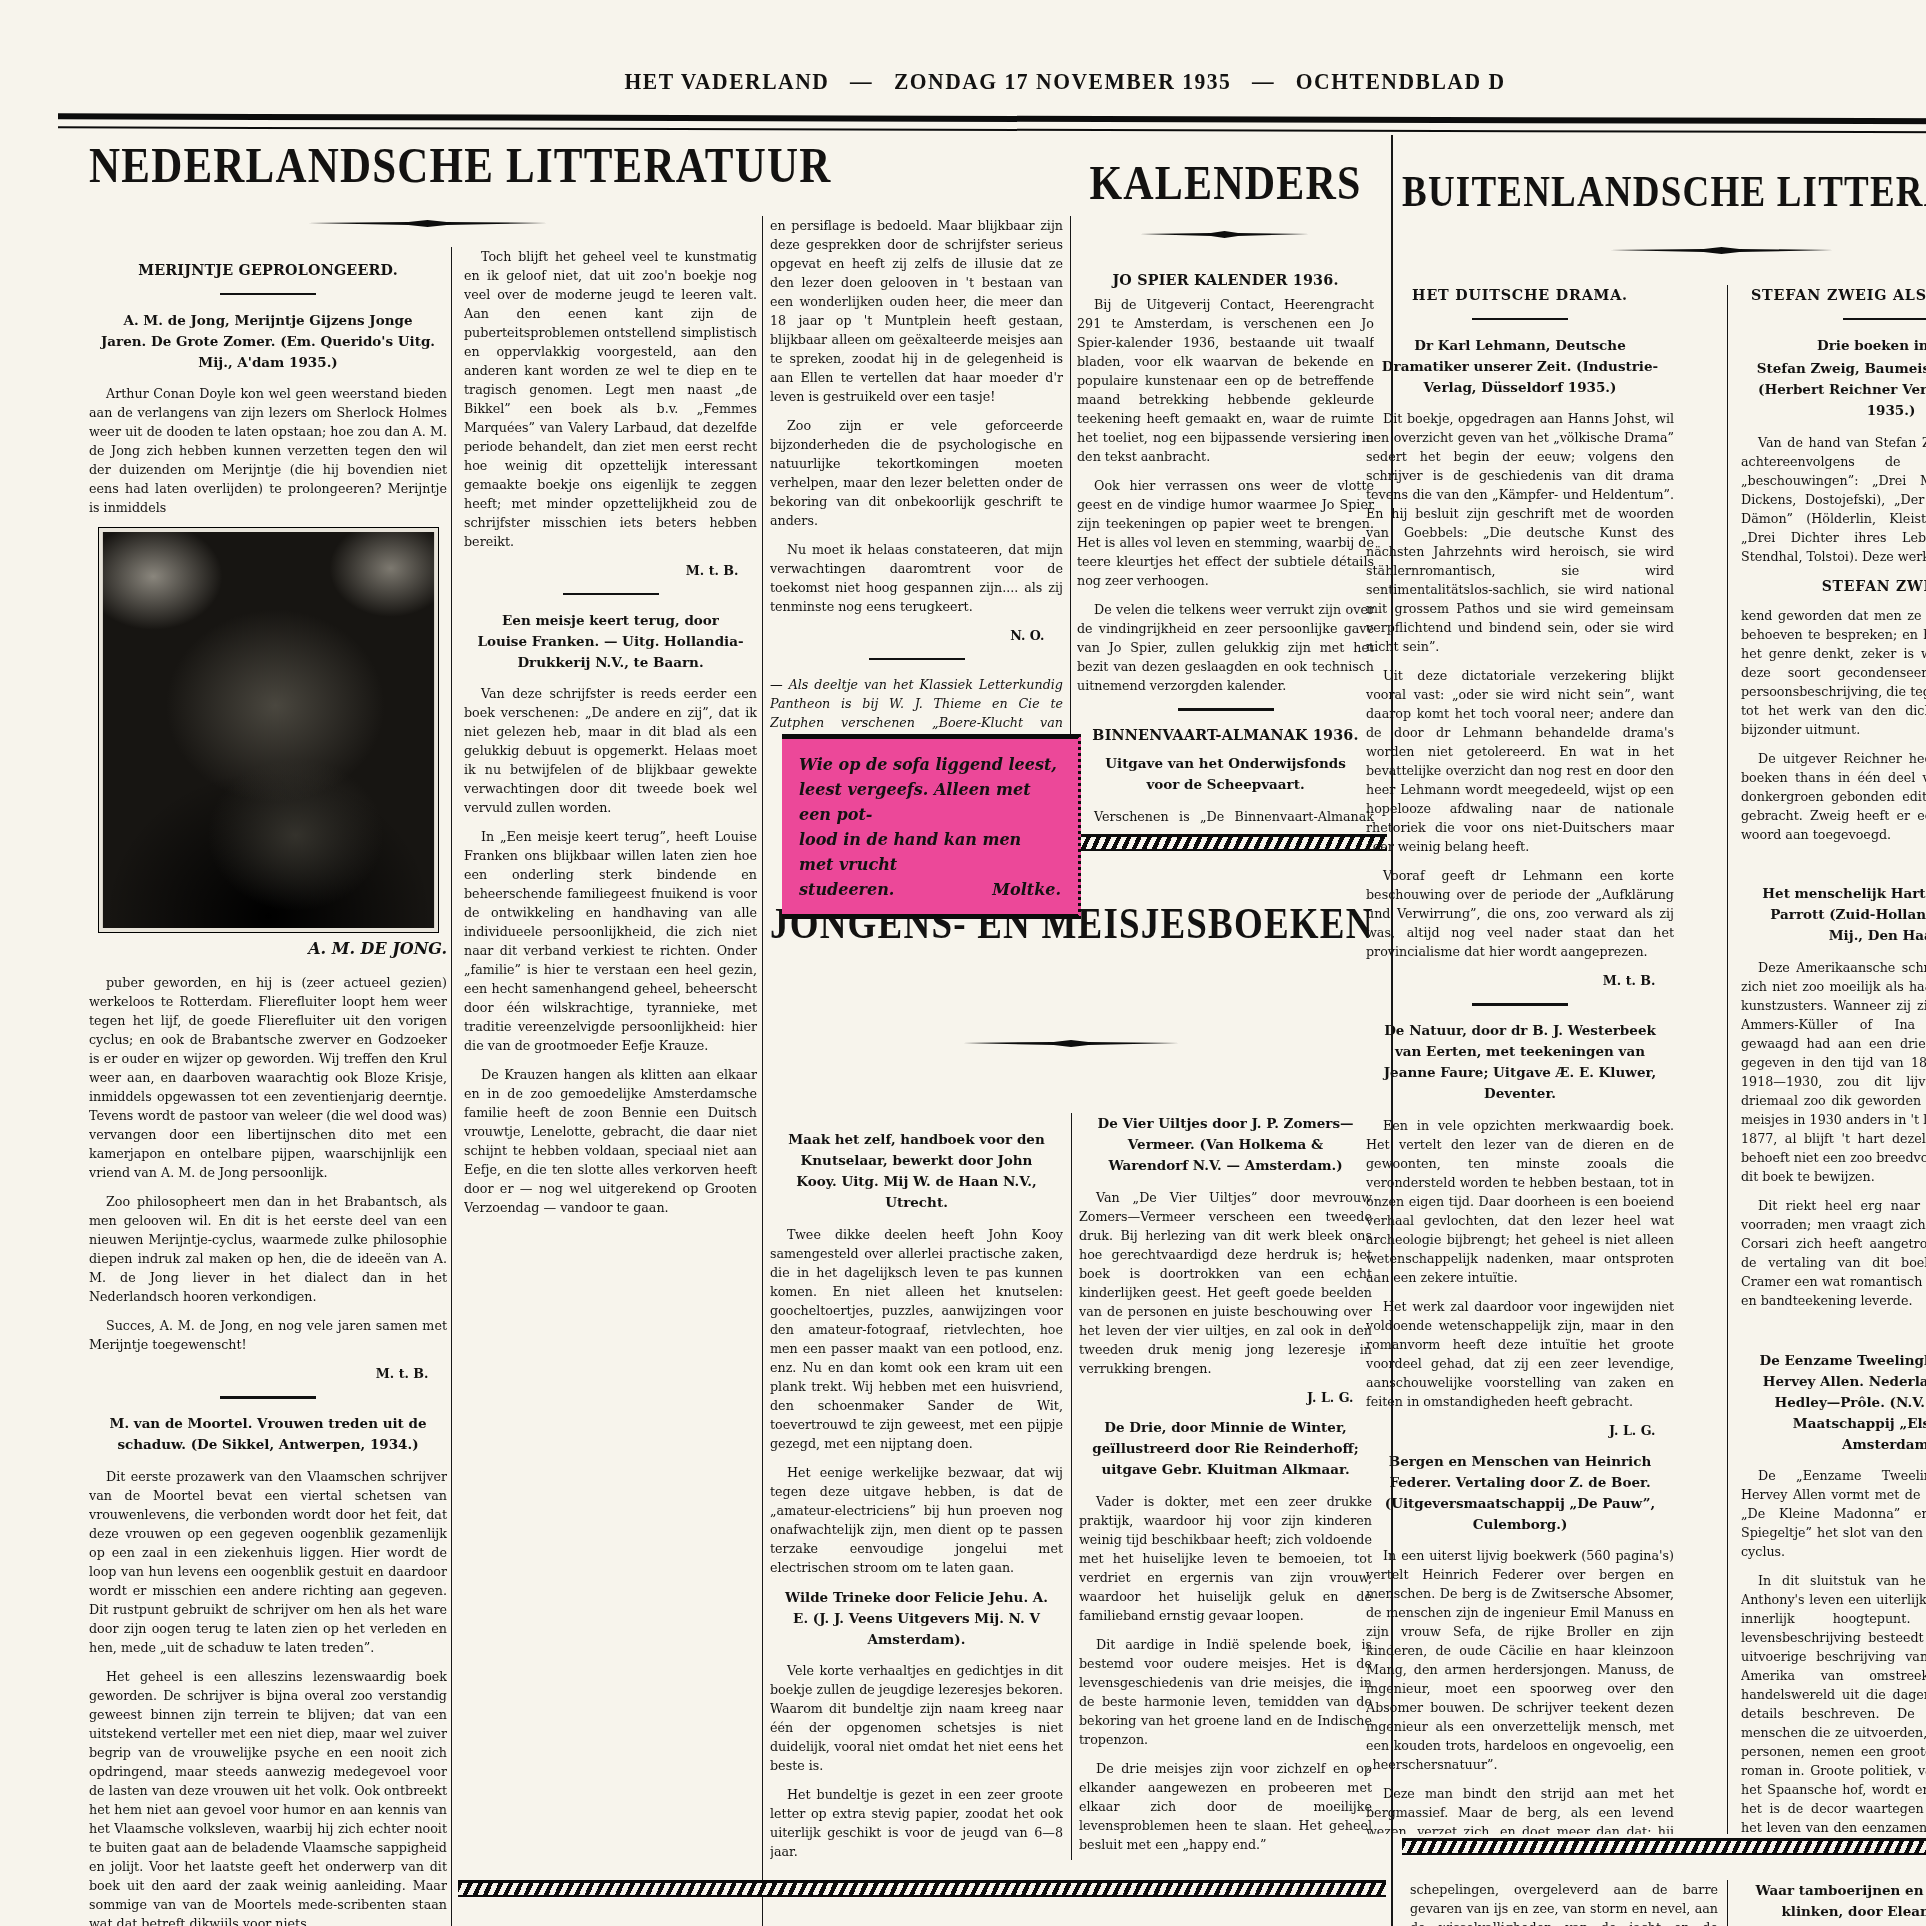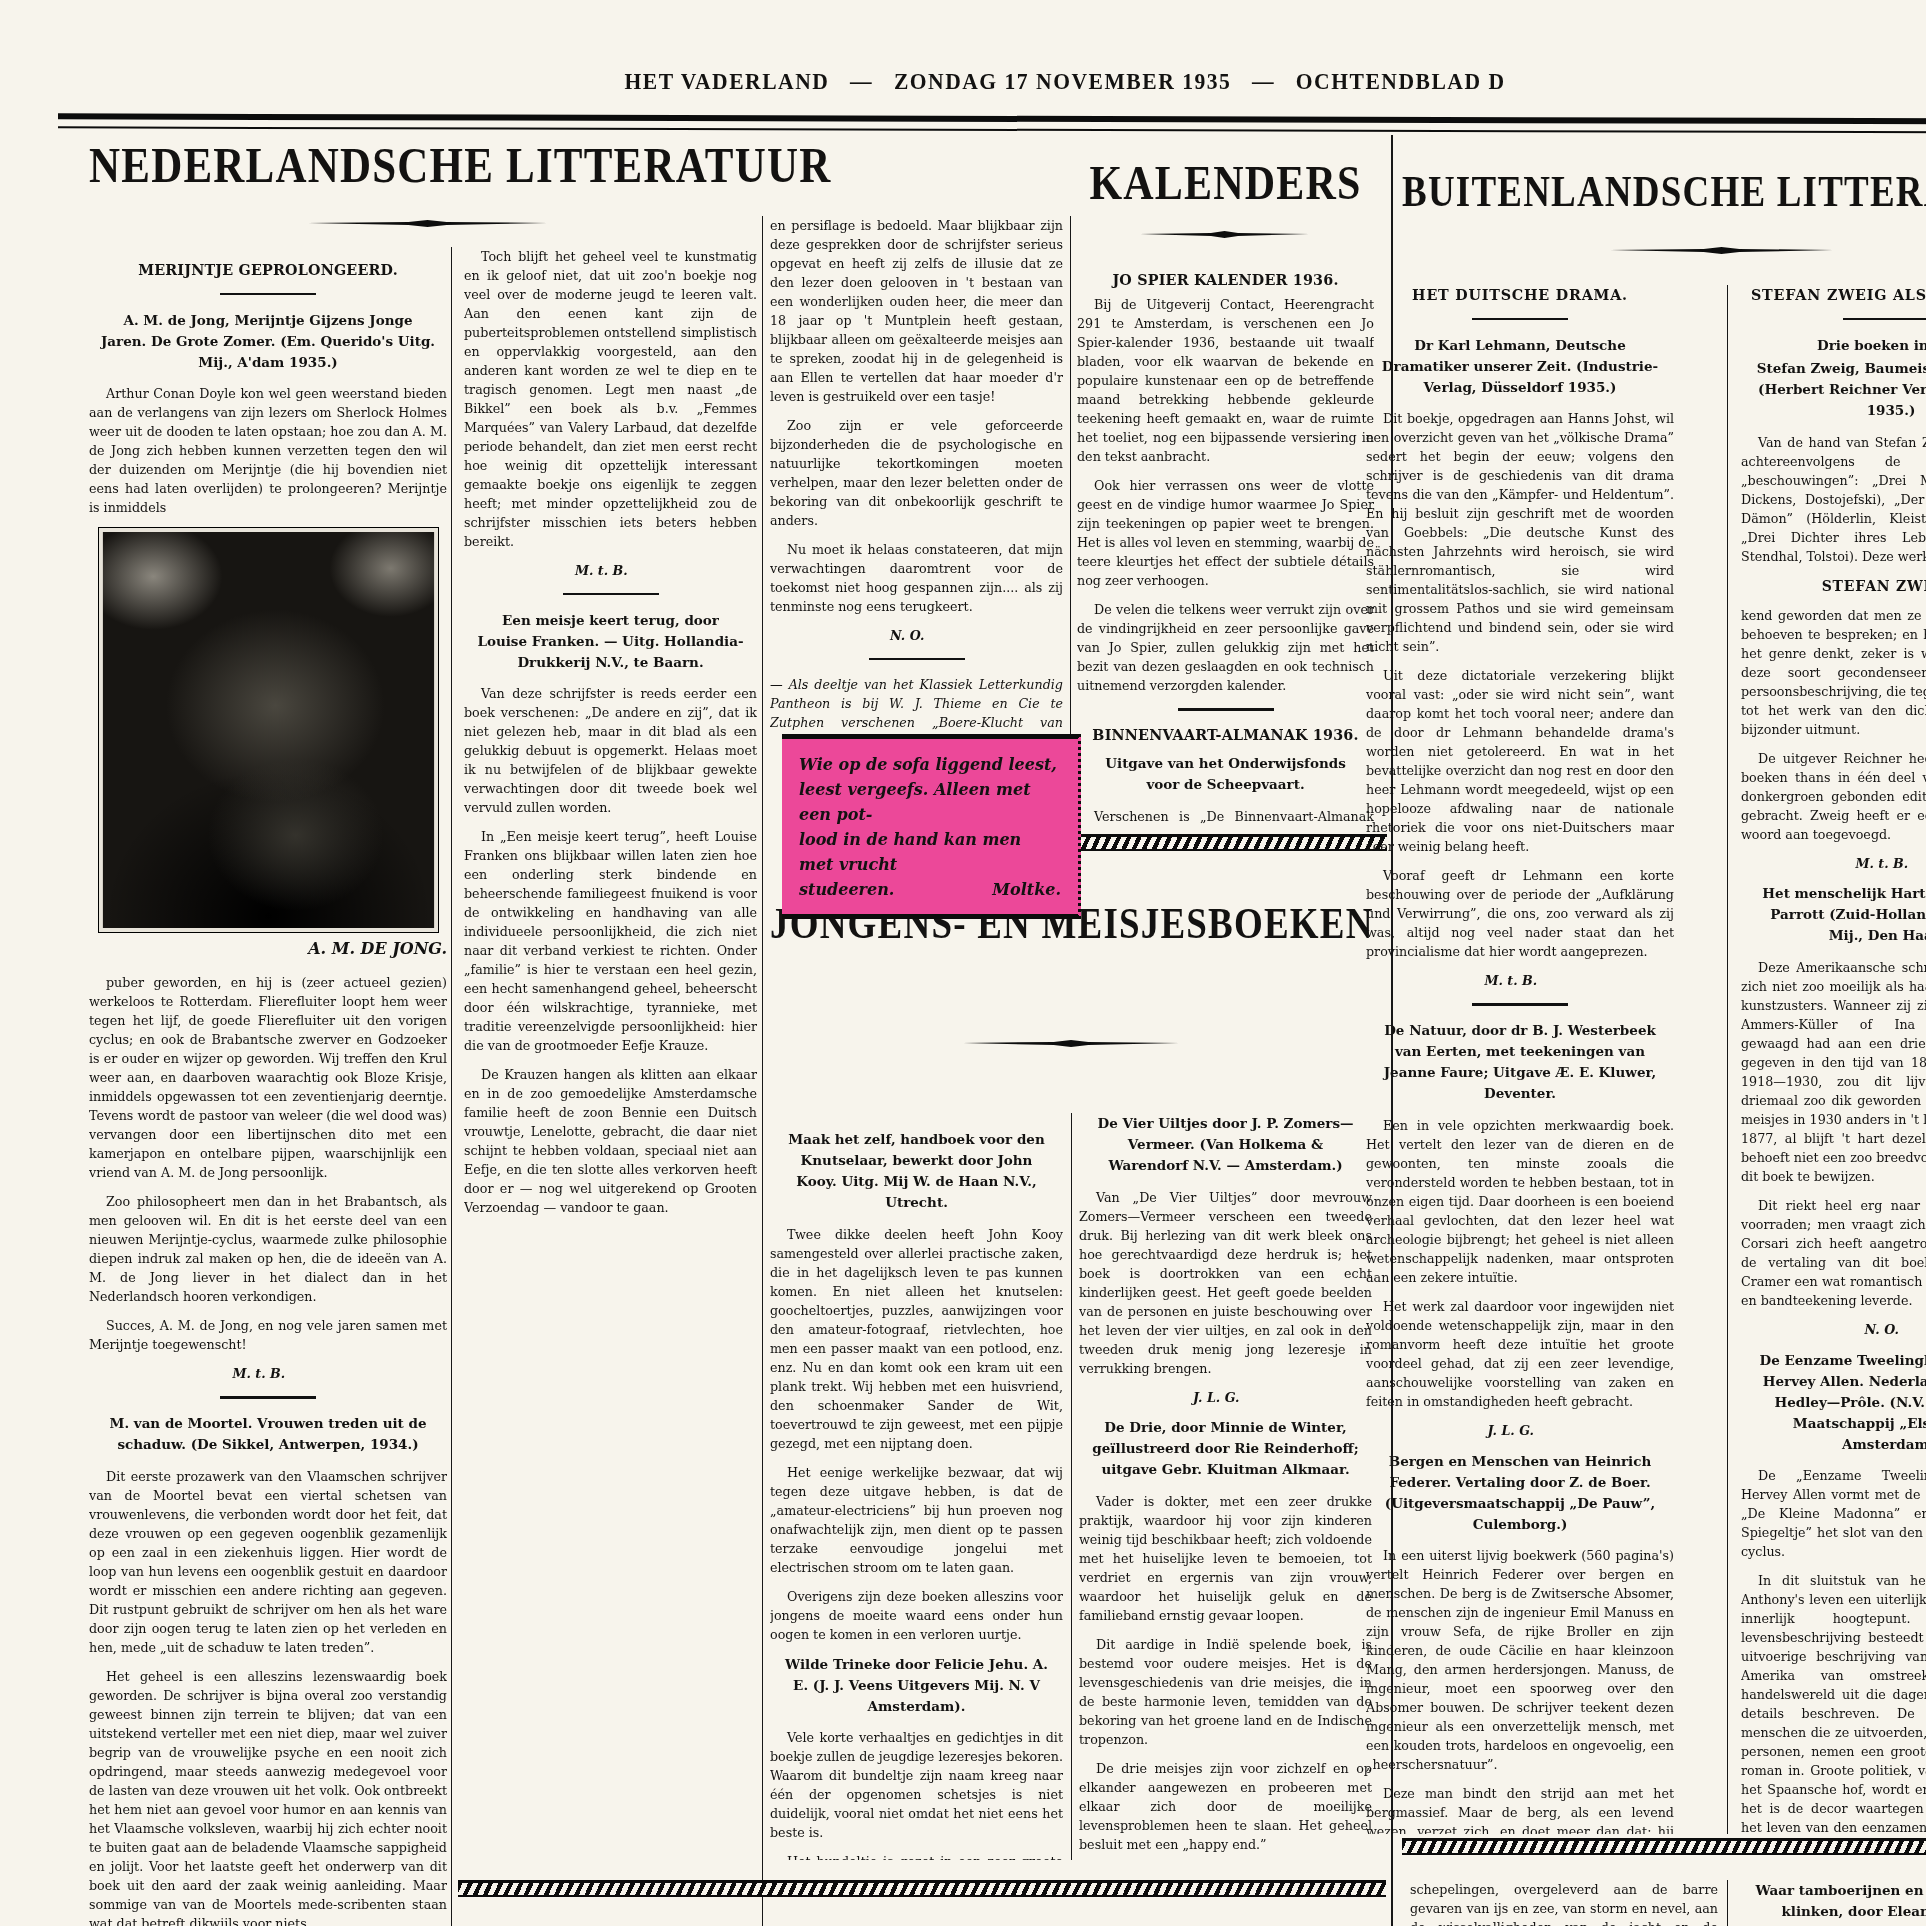--- a/index.html
+++ b/index.html
@@ -11,21 +11,21 @@
   .col{position:absolute;font-size:12.7px;line-height:19px;text-align:justify;overflow:hidden;}
   .col p{margin:0 0 10px 0;text-indent:17px;}
   .col p.noindent{text-indent:0;}
   .sec-title{
     position:absolute;text-align:center;font-weight:bold;
     font-family:"Liberation Serif","DejaVu Serif",serif;
     transform:scaleY(1.18);transform-origin:top center;letter-spacing:1.2px;white-space:nowrap;
   }
   .art-head{font-weight:bold;text-align:center;font-size:14.3px;line-height:20px;margin:13px 0 5.4px 0;letter-spacing:0.2px;text-indent:0;}
   .art-byline{font-weight:bold;text-align:center;font-size:13.5px;line-height:21px;margin:3.9px 11.6px 11.6px 11.6px;text-indent:0;}
-  .sig{text-align:center;font-weight:bold;font-size:12.7px;padding-right:18.5px;margin:0 0 10.8px 0;text-indent:0;font-style:italic;}
+  .sig{text-align:right;font-weight:bold;font-size:12.7px;padding-right:18.5px;margin:0 0 10.8px 0;text-indent:0;}
   .mini-rule{width:96px;height:2.3px;background:#111;margin:13px auto 14.6px auto;}
   .diamond{
     position:absolute;height:7px;background:#0d0d0d;
     clip-path:polygon(0 42%,42% 28%,50% 0,58% 28%,100% 42%,58% 72%,50% 100%,42% 72%);
   }
   .vrule{position:absolute;width:1.2px;background:#171717;}
   .hrule{position:absolute;background:#0c0c0c;}
   .hatch{
     position:absolute;height:11.6px;border-top:3.9px solid #0c0c0c;border-bottom:2.7px solid #0c0c0c;
     background:repeating-linear-gradient(115deg,#0c0c0c 0 4.2px,#f7f4ec 4.2px 9.2px);
@@ -157,21 +157,20 @@
   <div class="art-head" style="margin-bottom:8px;">BINNENVAART-ALMANAK 1936.</div>
   <div class="art-byline" style="margin-top:0;">Uitgave van het Onderwijsfonds voor de Scheepvaart.</div>
   <p>Verschenen is „De Binnenvaart-Almanak 1936”, bewerkt onder verantwoordelijkheid van het Onderwijsfonds voor de Scheepvaart.</p>
 
 </div>
 
 <div class="col" style="left:770px;top:1113px;width:293px;height:747px;">
   <div class="art-byline" style="margin-top:16px;">Maak het zelf, handboek voor den Knutselaar, bewerkt door John Kooy. Uitg. Mij W. de Haan N.V., Utrecht.</div>
   <p>Twee dikke deelen heeft John Kooy samengesteld over allerlei practische zaken, die in het dagelijksch leven te pas kunnen komen. En niet alleen het knutselen: goocheltoertjes, puzzles, aanwijzingen voor den amateur-fotograaf, rietvlechten, hoe men een passer maakt van een potlood, enz. enz. Nu en dan komt ook een kram uit een plank trekt. Wij hebben met een huisvriend, den schoenmaker Sander de Wit, toevertrouwd te zijn geweest, met een pijpje gezegd, met een nijptang doen.</p>
   <p>Het eenige werkelijke bezwaar, dat wij tegen deze uitgave hebben, is dat de „amateur-electriciens” bij hun proeven nog onafwachtelijk zijn, men dient op te passen terzake eenvoudige jongelui met electrischen stroom om te laten gaan.</p>
-  <p>Overigens zijn deze boeken alleszins voor jongens de moeite waard eens onder hun oogen te komen in een verloren uurtje.</p>
   <div class="art-byline">Wilde Trineke door Felicie Jehu. A. E. (J. J. Veens Uitgevers Mij. N. V Amsterdam).</div>
   <p>Vele korte verhaaltjes en gedichtjes in dit boekje zullen de jeugdige lezeresjes bekoren. Waarom dit bundeltje zijn naam kreeg naar één der opgenomen schetsjes is niet duidelijk, vooral niet omdat het niet eens het beste is.</p>
   <p>Het bundeltje is gezet in een zeer groote letter op extra stevig papier, zoodat het ook uiterlijk geschikt is voor de jeugd van 6—8 jaar.</p>
 
 </div>
 
 <div class="col" style="left:1079px;top:1113px;width:293px;height:747px;">
   <div class="art-byline" style="margin-top:0;">De Vier Uiltjes door J. P. Zomers—Vermeer. (Van Holkema &amp; Warendorf N.V. — Amsterdam.)</div>
   <p>Van „De Vier Uiltjes” door mevrouw Zomers—Vermeer verscheen een tweede druk. Bij herlezing van dit werk bleek ons hoe gerechtvaardigd deze herdruk is; het boek is doortrokken van een echt kinderlijken geest. Het geeft goede beelden van de personen en juiste beschouwing over het leven der vier uiltjes, en zal ook in den tweeden druk menig jong lezeresje in verrukking brengen.</p>
   <div class="sig">J. L. G.</div>

